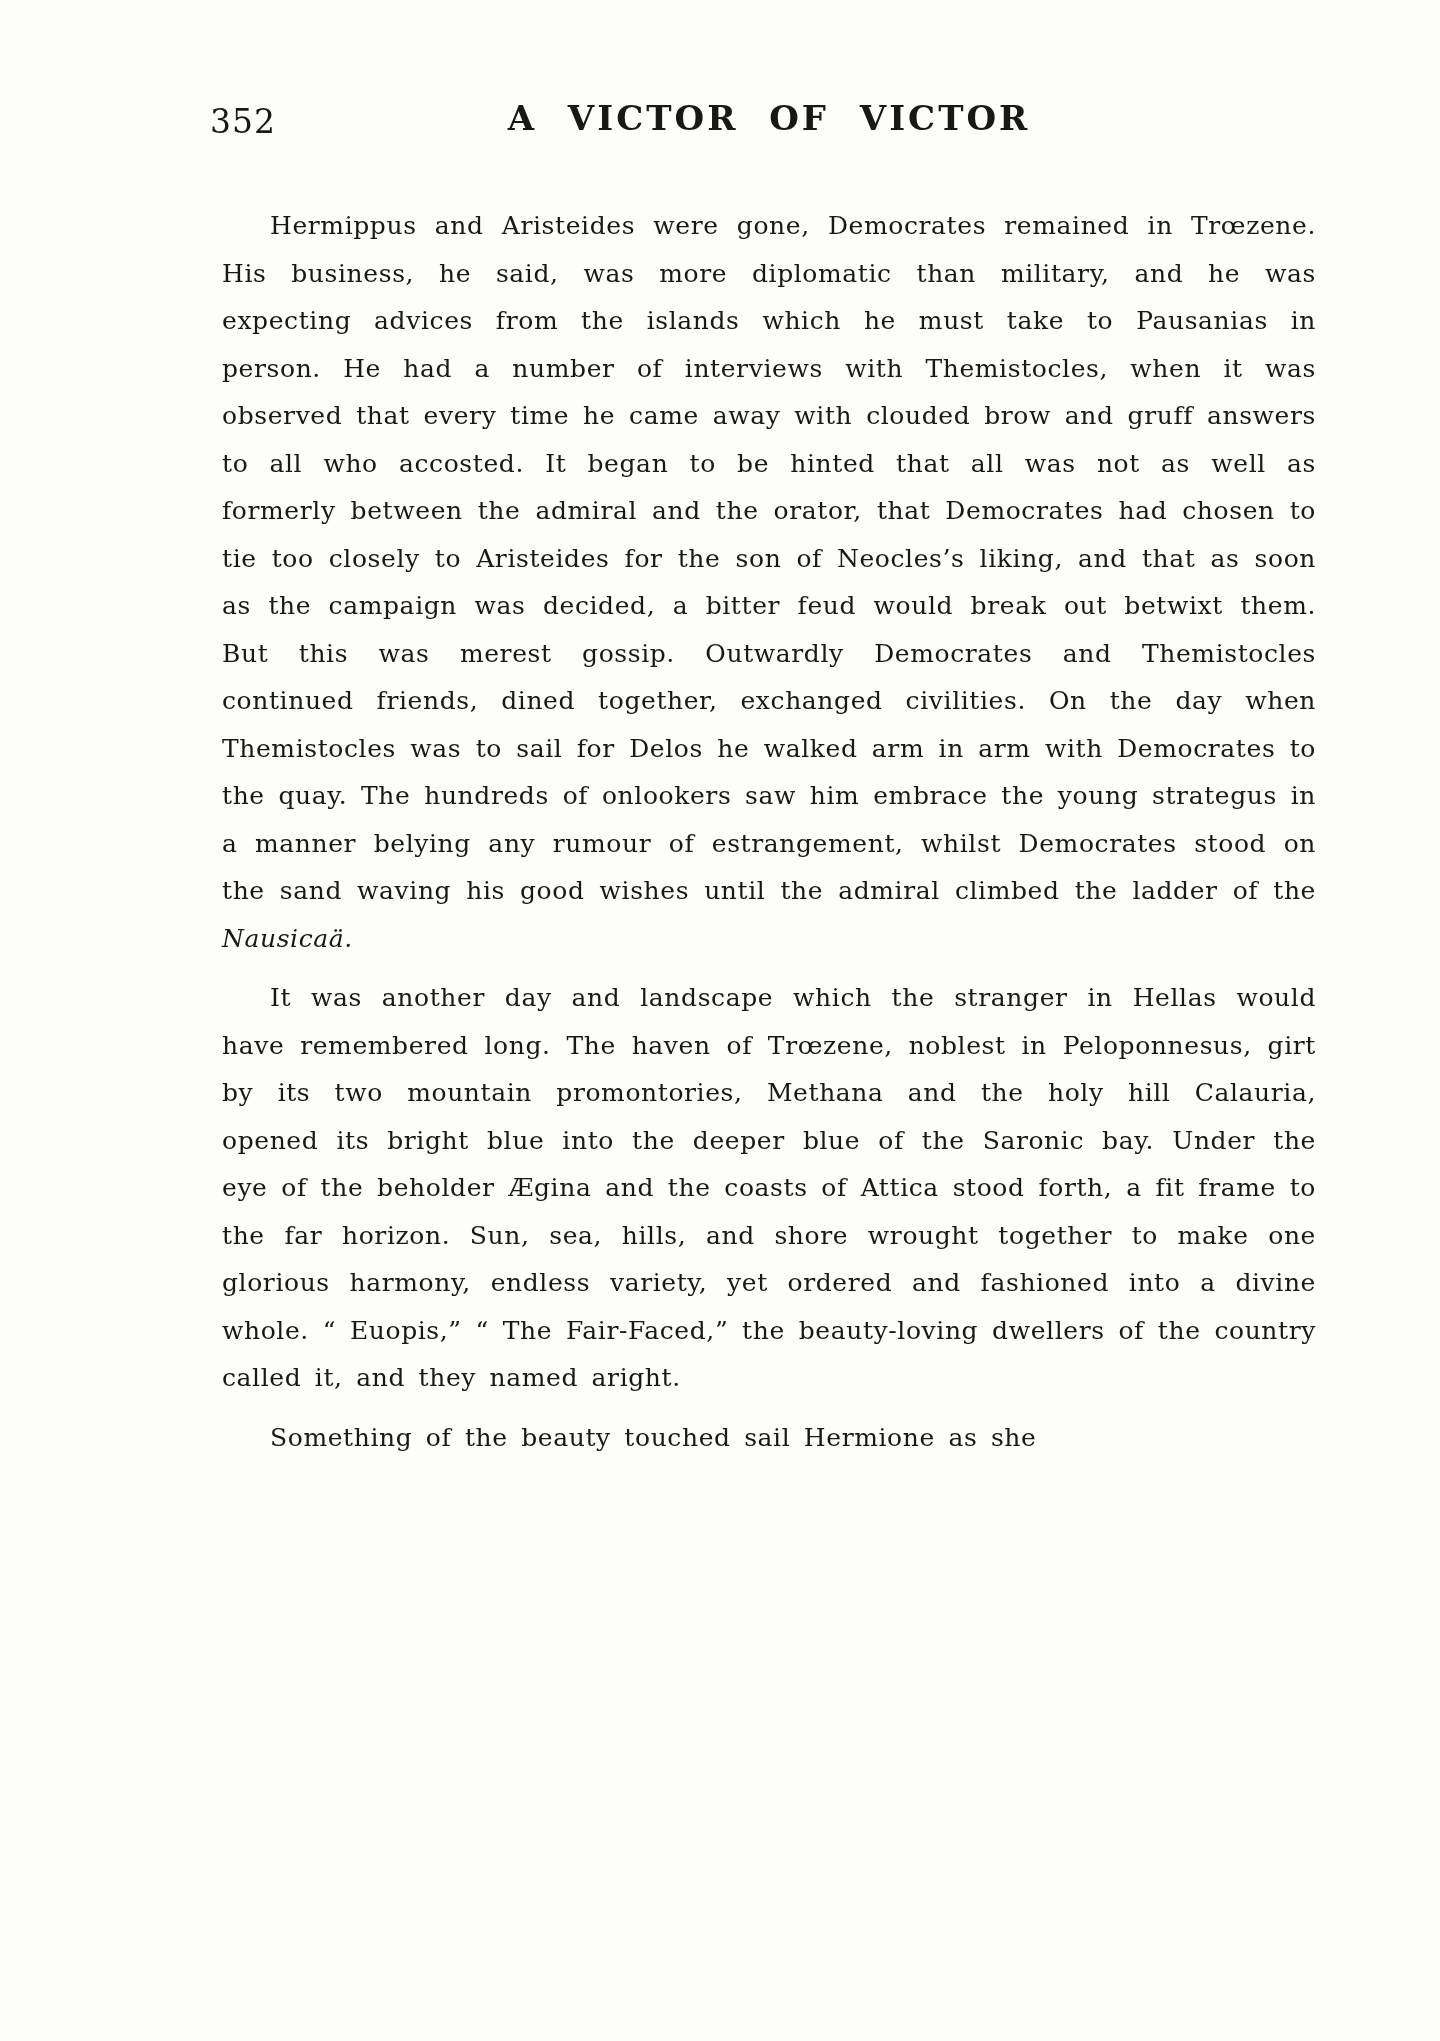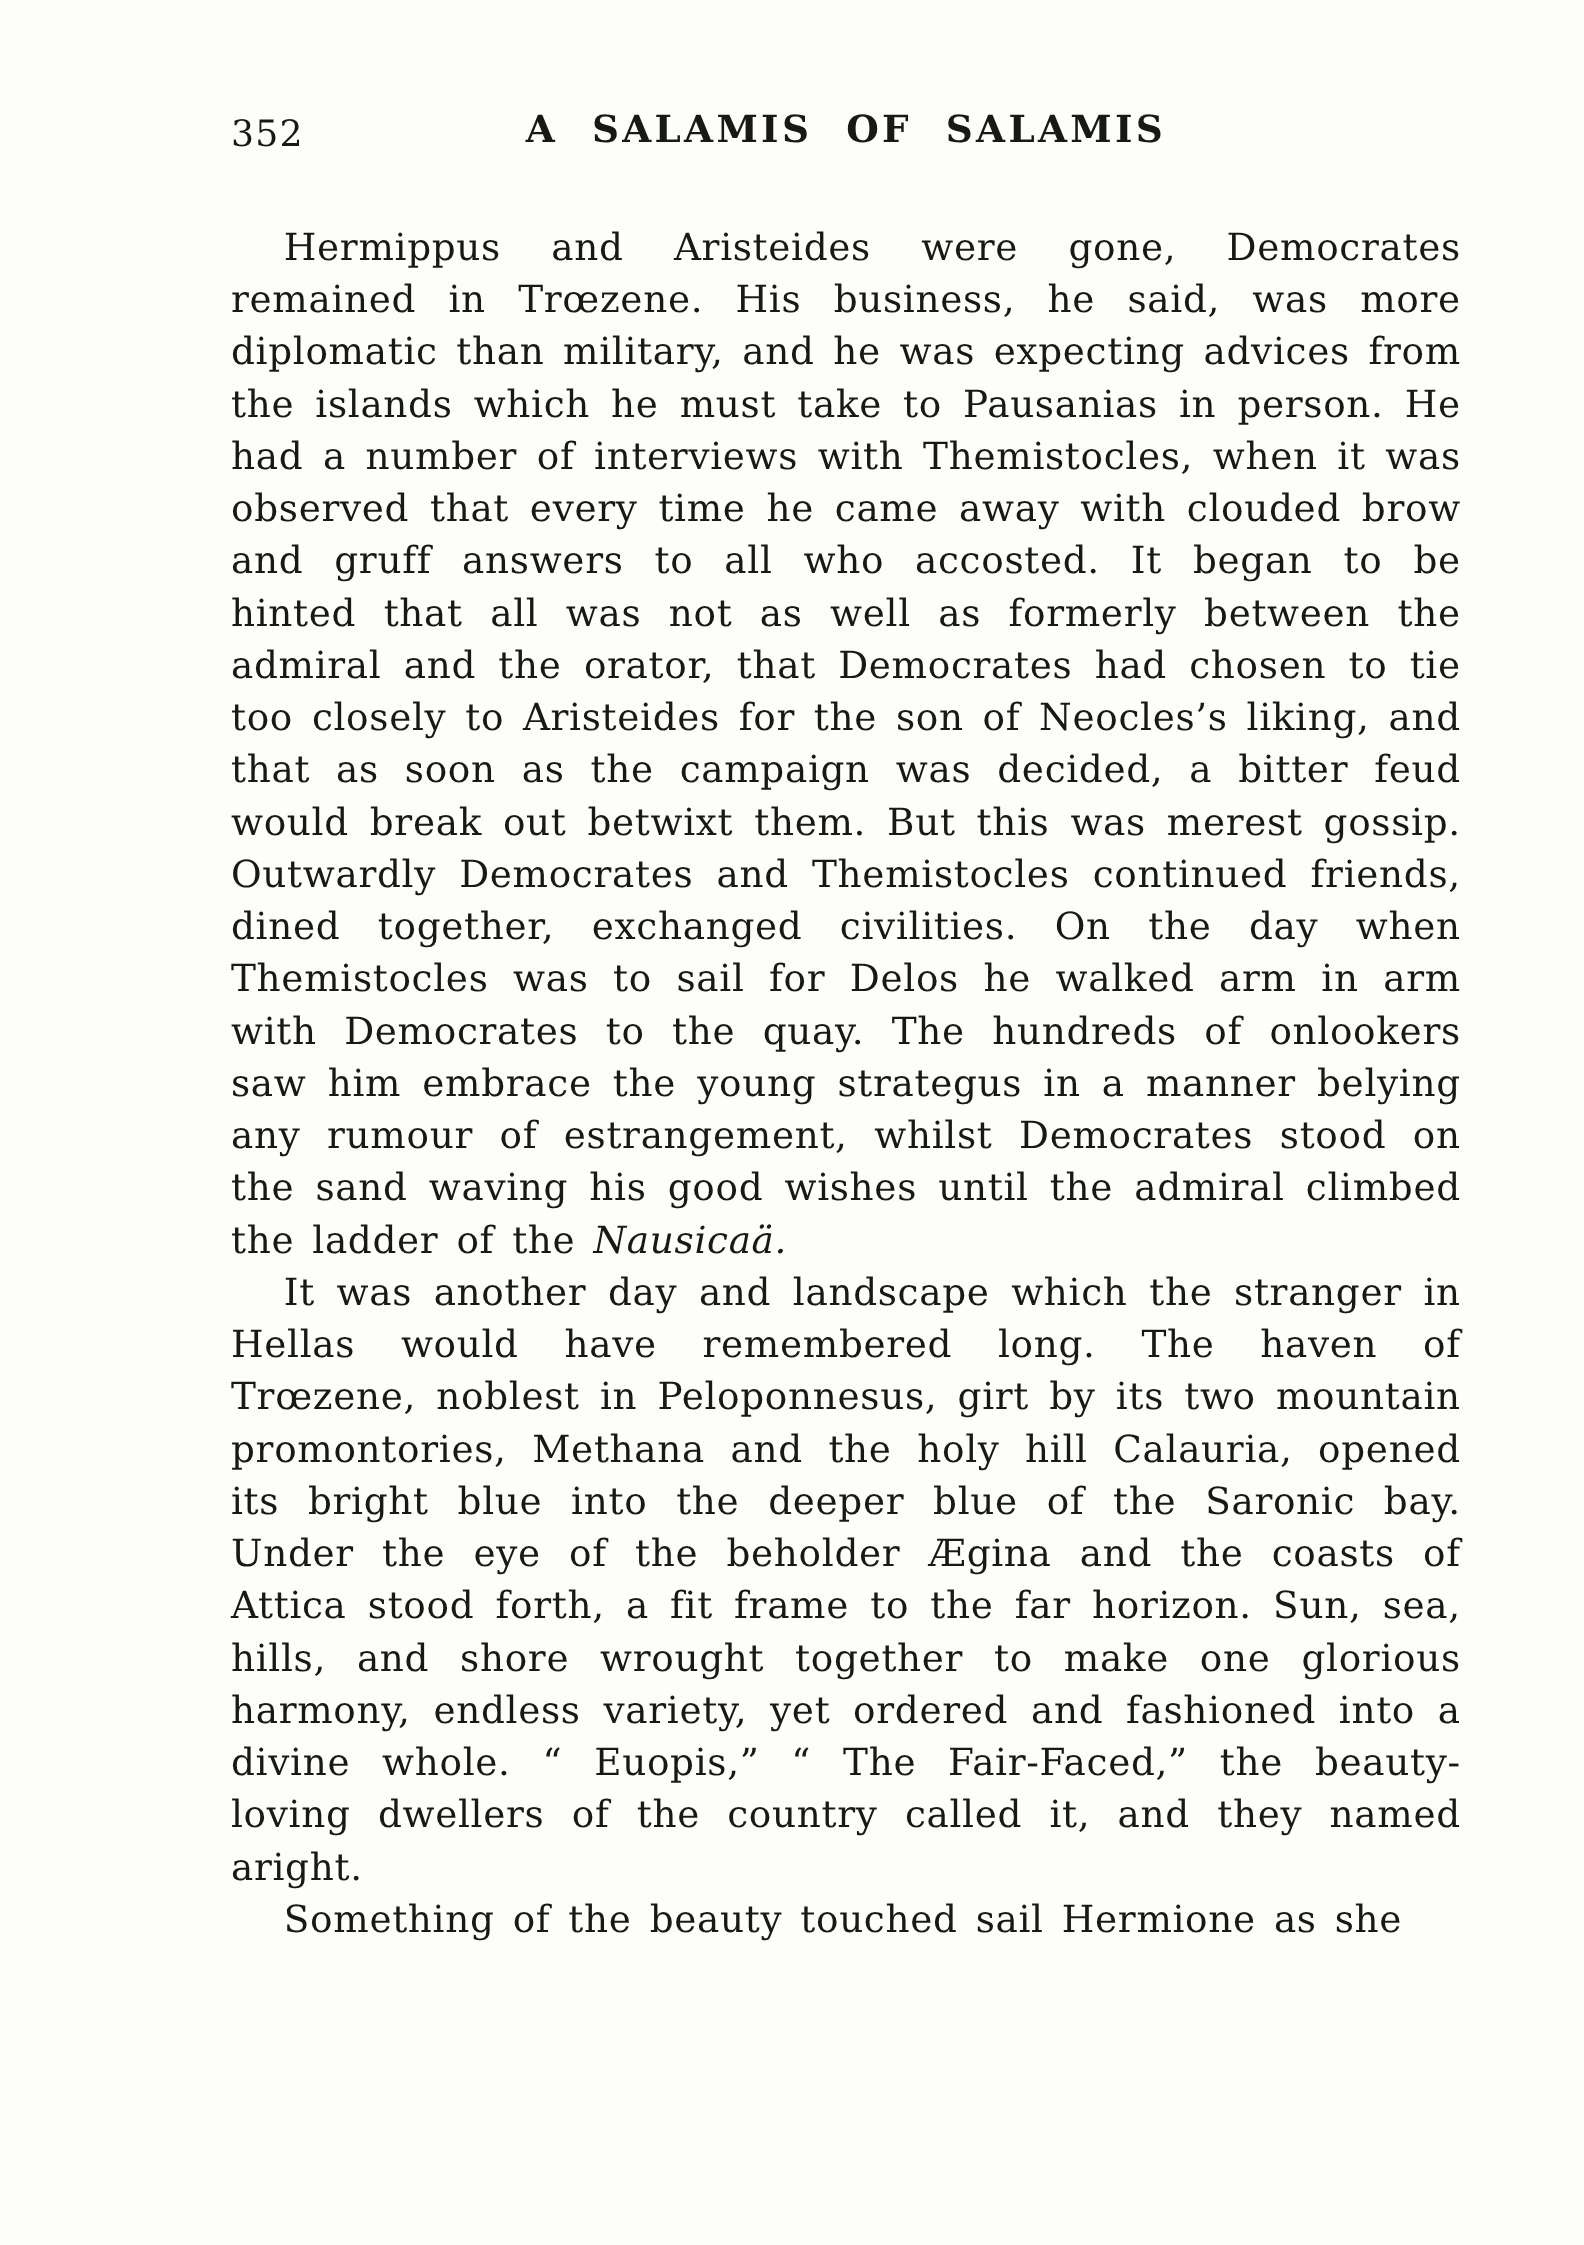--- a/index.html
+++ b/index.html
@@ -34,41 +34,41 @@
   .running-title {
     display: block;
     text-align: center;
     font-size: 34px;
     font-weight: bold;
     letter-spacing: 3px;
     word-spacing: 16px;
     white-space: nowrap;
   }
   .body-text p {
-    margin: 0;
+    margin: 12px;
     text-align: justify;
     text-indent: 48px;
-    font-size: 34px;
+    font-size: 25px;
     line-height: 47.5px;
     letter-spacing: 0.6px;
     word-spacing: 5px;
   }
   .body-text p em {
     font-style: italic;
     letter-spacing: 0.6px;
   }
 </style>
 </head>
 <body>
 
 <div class="page">
 
   <div class="header">
     <span class="page-number">352</span>
-    <span class="running-title">A SALAMIS OF SALAMIS</span>
+    <span class="running-title">A VICTOR OF VICTOR</span>
   </div>
 
   <div class="body-text">
     <p><span>Hermippus and Aristeides were gone, Democrates remained in Trœzene.  His business, he said, was more diplomatic than military, and he was expecting advices from the islands which he must take to Pausanias in person.  He had a number of interviews with Themistocles, when it was observed that every time he came away with clouded brow and gruff answers to all who accosted.  It began to be hinted that all was not as well as formerly between the admiral and the orator, that Democrates had chosen to tie too closely to Aristeides for the son of Neocles’s liking, and that as soon as the campaign was decided, a bitter feud would break out betwixt them.  But this was merest gossip.  Outwardly Democrates and Themistocles continued friends, dined together, exchanged civilities.  On the day when Themistocles was to sail for Delos he walked arm in arm with Democrates to the quay.  The hundreds of onlookers saw him embrace the young strategus in a manner belying any rumour of estrangement, whilst Democrates stood on the sand waving his good wishes until the admiral climbed the ladder of the</span> <em>Nausicaä.</em></p>
     <p>It was another day and landscape which the stranger in Hellas would have remembered long.  The haven of Trœzene, noblest in Peloponnesus, girt by its two mountain promontories, Methana and the holy hill Calauria, opened its bright blue into the deeper blue of the Saronic bay.  Under the eye of the beholder Ægina and the coasts of Attica stood forth, a fit frame to the far horizon.  Sun, sea, hills, and shore wrought together to make one glorious harmony, endless variety, yet ordered and fashioned into a divine whole.  “ Euopis,”  “ The Fair-Faced,” the beauty-loving dwellers of the country called it, and they named aright.</p>
     <p>Something of the beauty touched sail Hermione as she</p>
   </div>
 
 </div>
 

